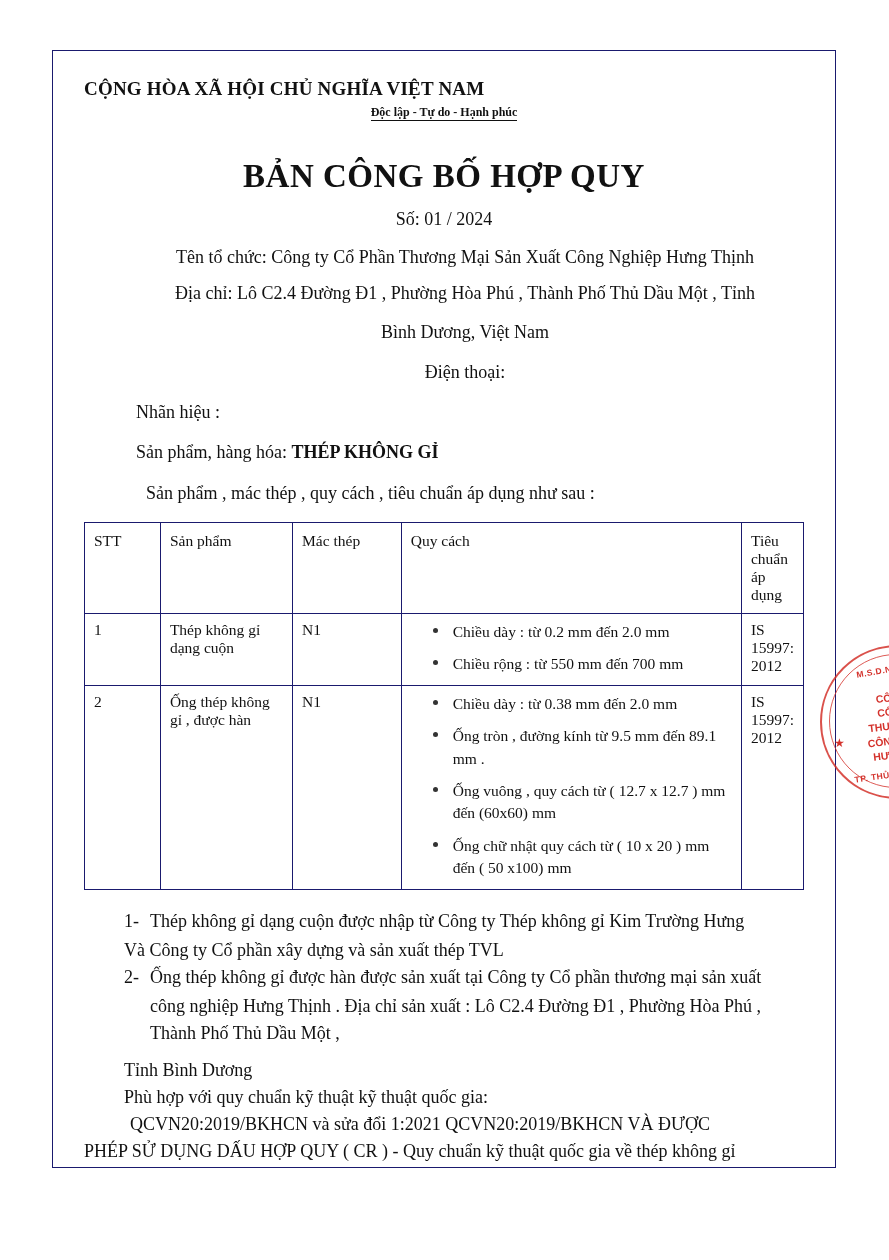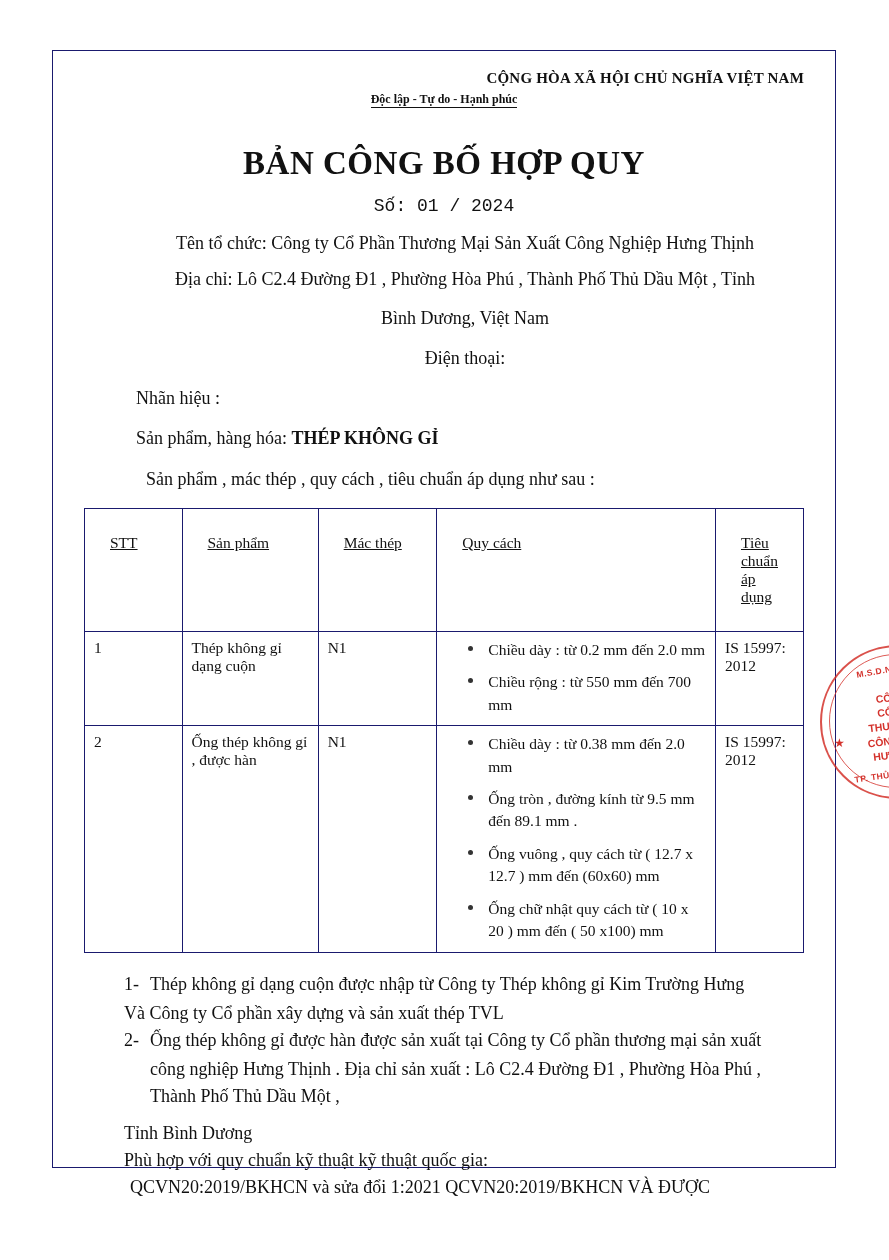--- a/index.html
+++ b/index.html
@@ -30,25 +30,25 @@
   .content {
     position: absolute;
     left: 70px;
     top: 62px;
     width: 748px;
     box-sizing: border-box;
     padding: 0 14px;
   }
 
   .national-title {
-    text-align: right;
-    font-weight: bold;
-    font-size: 15px;
+    text-align: left;
+    font-weight: bold;
+    font-size: 19px;
     letter-spacing: 0.2px;
-    margin-top: 8px;
+    margin-top: 16px;
   }
   .national-sub {
     text-align: center;
     font-weight: bold;
     font-size: 12px;
     margin-top: 5px;
   }
   .national-sub span {
     border-bottom: 1.3px solid #111;
     padding-bottom: 1px;
@@ -58,21 +58,20 @@
     text-align: center;
     font-weight: bold;
     font-size: 33px;
     margin-top: 38px;
     letter-spacing: 0.5px;
   }
   .doc-number {
     text-align: center;
     font-size: 18px;
     margin-top: 14px;
-    font-family: Liberation Mono, monospace;
   }
 
   .para {
     font-size: 18px;
     line-height: 1.45;
     margin-top: 14px;
   }
   .para.indent {
     padding-left: 42px;
     text-align: center;
@@ -95,22 +94,21 @@
   }
   table.spec th, table.spec td {
     border: 1px solid #1a1a6e;
     padding: 7px 9px;
     vertical-align: top;
     text-align: left;
     font-weight: normal;
   }
   table.spec th {
     font-size: 15.5px;
-    padding: 25px;
-    text-decoration: underline;
+    padding: 9px;
   }
   .col-stt { width: 58px; text-align: center; }
   .col-prod { width: 116px; }
   .col-mac { width: 92px; text-align: center; }
   .col-quy { width: 330px; }
   .col-std { width: auto; }
 
   td.center { text-align: center; }
   td.justify { text-align: justify; }
 
@@ -319,20 +317,21 @@
       <div class="note-text">Ống thép không gỉ được hàn được sản xuất tại Công ty Cổ phần thương mại sản xuất</div>
     </div>
     <div class="note-cont2">công nghiệp Hưng Thịnh . Địa chỉ sản xuất : Lô C2.4 Đường Đ1 , Phường Hòa Phú ,</div>
     <div class="note-cont2">Thành Phố Thủ Dầu Một ,</div>
   </div>
 
   <div class="tail">
     <div class="l1">Tỉnh Bình Dương</div>
     <div class="l1">Phù hợp với quy chuẩn kỹ thuật kỹ thuật quốc gia:</div>
     <div class="l2">QCVN20:2019/BKHCN và sửa đổi 1:2021  QCVN20:2019/BKHCN VÀ ĐƯỢC</div>
+    <div class="l3">PHÉP SỬ DỤNG DẤU HỢP QUY ( CR ) -  Quy chuẩn kỹ thuật quốc gia về thép không gỉ</div>
   </div>
 
 </div>
 
 <div class="stamp">
   <div class="ring"></div>
   <div class="ring2"></div>
   <div class="arc-top">M.S.D.N: 3702266</div>
   <div class="ctext" style="white-space:pre-line;">CÔNG TY
 CỔ PHẦN

